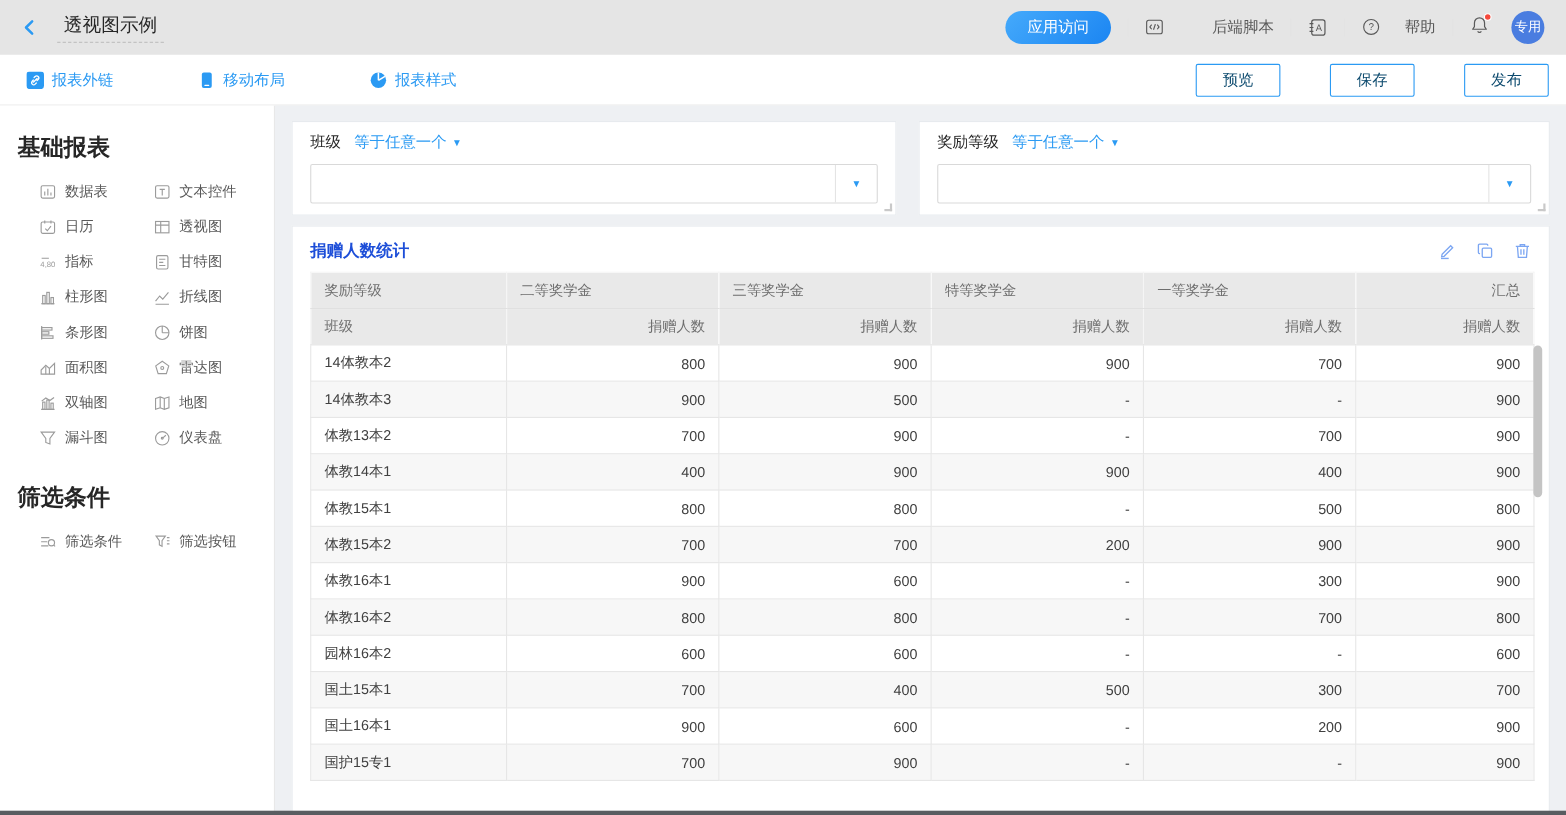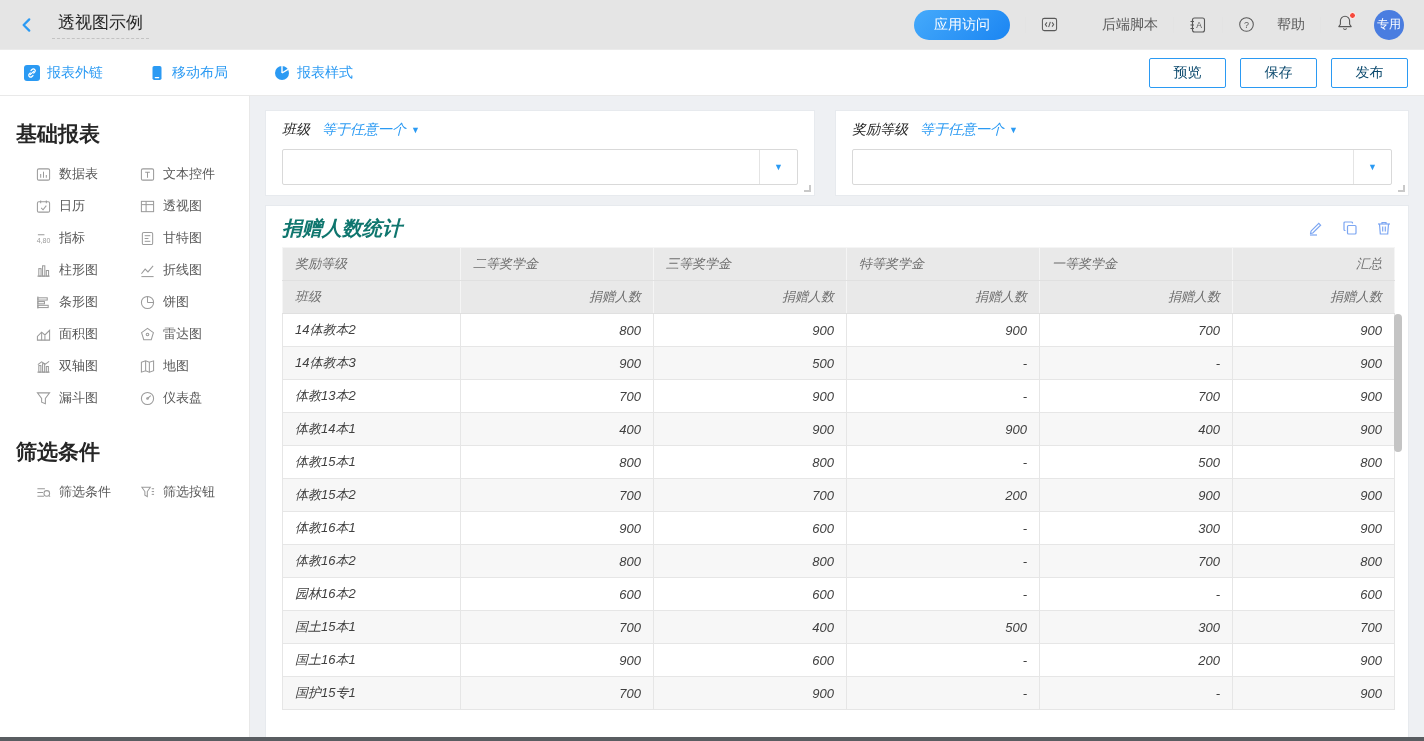--- a/index.html
+++ b/index.html
@@ -19,60 +19,60 @@
   .hdr-item { display:flex; align-items:center; gap:22px; color:#595959; font-size:14px; cursor:pointer; }
   .vdiv { width:1px; height:16px; background:#e3e3e3; margin:0 15px; }
   .bell-wrap { position:relative; cursor:pointer; }
   .bell-dot { position:absolute; top:-2px; right:-2px; width:7px; height:7px; background:#f5483b;
               border-radius:50%; border:1px solid #fff; }
   .avatar { width:30px; height:30px; border-radius:50%; background:#4a7de0; color:#fff;
             font-size:12px; display:flex; align-items:center; justify-content:center;
             margin-left:20px; cursor:pointer; letter-spacing:0; }
   
   .tbar { height:46px; display:flex; align-items:center; padding:0 16px 0 24px;
-          border-bottom:1px solid #e9e9e9; background:#fff; }
+          border-bottom:1px solid #e9e9e9; background:#fff;gap:31px; }
   .tlink { display:flex; align-items:center; gap:7px; color:#2b9af3; font-size:14px;
            margin-right:46px; cursor:pointer; }
   .tbar-sp { flex:1; }
   .obtn { width:77px; height:30px; background:#fff; border:1px solid #2b9af3; border-radius:2px;
           color:#0c4a6e; font-size:14px; margin-left:14px; cursor:pointer;
           font-family:"Liberation Sans","DejaVu Sans",sans-serif; }
   
   .main { display:flex; height:645px; }
   .sidebar { width:250px; background:#fff; border-right:1px solid #e8e8e8;
              padding:10px 0 0 16px; overflow:hidden; }
   .sec-title { font-size:21px; font-weight:bold; color:#262626; margin:14px 0 10px; }
   .sec-grid { display:grid; grid-template-columns:104px 1fr; margin-left:20px; }
   .s-item { display:flex; align-items:center; gap:8px; height:32px; cursor:pointer; }
   .s-item span.lbl { color:#595959; font-size:13px; white-space:nowrap; }
   .s-item svg { flex:none; }
   
   .canvas { flex:1; background:#eef0f3; padding:14px 15px 0; display:flex;
-            flex-direction:column; overflow:hidden;font-style:italic; }
+            flex-direction:column; overflow:hidden; }
   .filters { display:flex; gap:20px; height:86px; flex:none; }
   .fcard { background:#fff; border:1px solid #e7eaee; position:relative; padding:10px 16px 0; }
   .fcard.first { width:550px; flex:none; }
   .fcard.second { flex:1; }
   .flabel { display:flex; align-items:center; gap:12px; font-size:14px; }
   .ffield { color:#262626; }
   .fop { color:#2b9af3; display:flex; align-items:center; gap:5px; cursor:pointer; }
   .caret { font-size:9px; color:#2b9af3; line-height:1; }
   .fselect { margin-top:10px; height:36px; border:1px solid #d9d9d9; border-radius:2px;
              background:#fff; display:flex; cursor:pointer; }
   .fvalue { flex:1; padding:8px 10px; font-size:13px; color:#595959; }
   .farrow { width:38px; border-left:1px solid #e4e4e4; display:flex; align-items:center;
             justify-content:center; }
   .resize-h { position:absolute; right:3px; bottom:3px; width:7px; height:7px;
               border-right:2px solid #c9c9c9; border-bottom:2px solid #c9c9c9; cursor:nwse-resize; }
   
   .pcard { margin-top:9px; background:#fff; border:1px solid #e7eaee; flex:1;
            padding:8px 16px 0; position:relative; overflow:hidden; }
   .ptitle-row { display:flex; align-items:center; justify-content:space-between;
                 height:28px; margin-bottom:5px; }
-  .ptitle { font-size:20px; font-weight:bold; color:#0f766e; }
+  .ptitle { font-size:15px; font-weight:bold; color:#1d4ed8; }
   .picons { display:flex; gap:18px; align-items:center; }
   .picons svg { cursor:pointer; }
   table.pivot { width:1112px; border-collapse:collapse; table-layout:fixed; }
   .pivot th, .pivot td { height:33px; padding:0 12px; font-size:13px; font-weight:normal;
                           border:1px solid #e6e6e6; white-space:nowrap; overflow:hidden; }
   .pivot thead th { background:#e9e9e9; color:#6e6e6e; text-align:left;
                     border-color:#f5f5f5; border-bottom-color:#e0e0e0; }
   .pivot thead th.num { text-align:right; }
   .pivot td { color:#404040; }
   .pivot td.num { text-align:right; }

